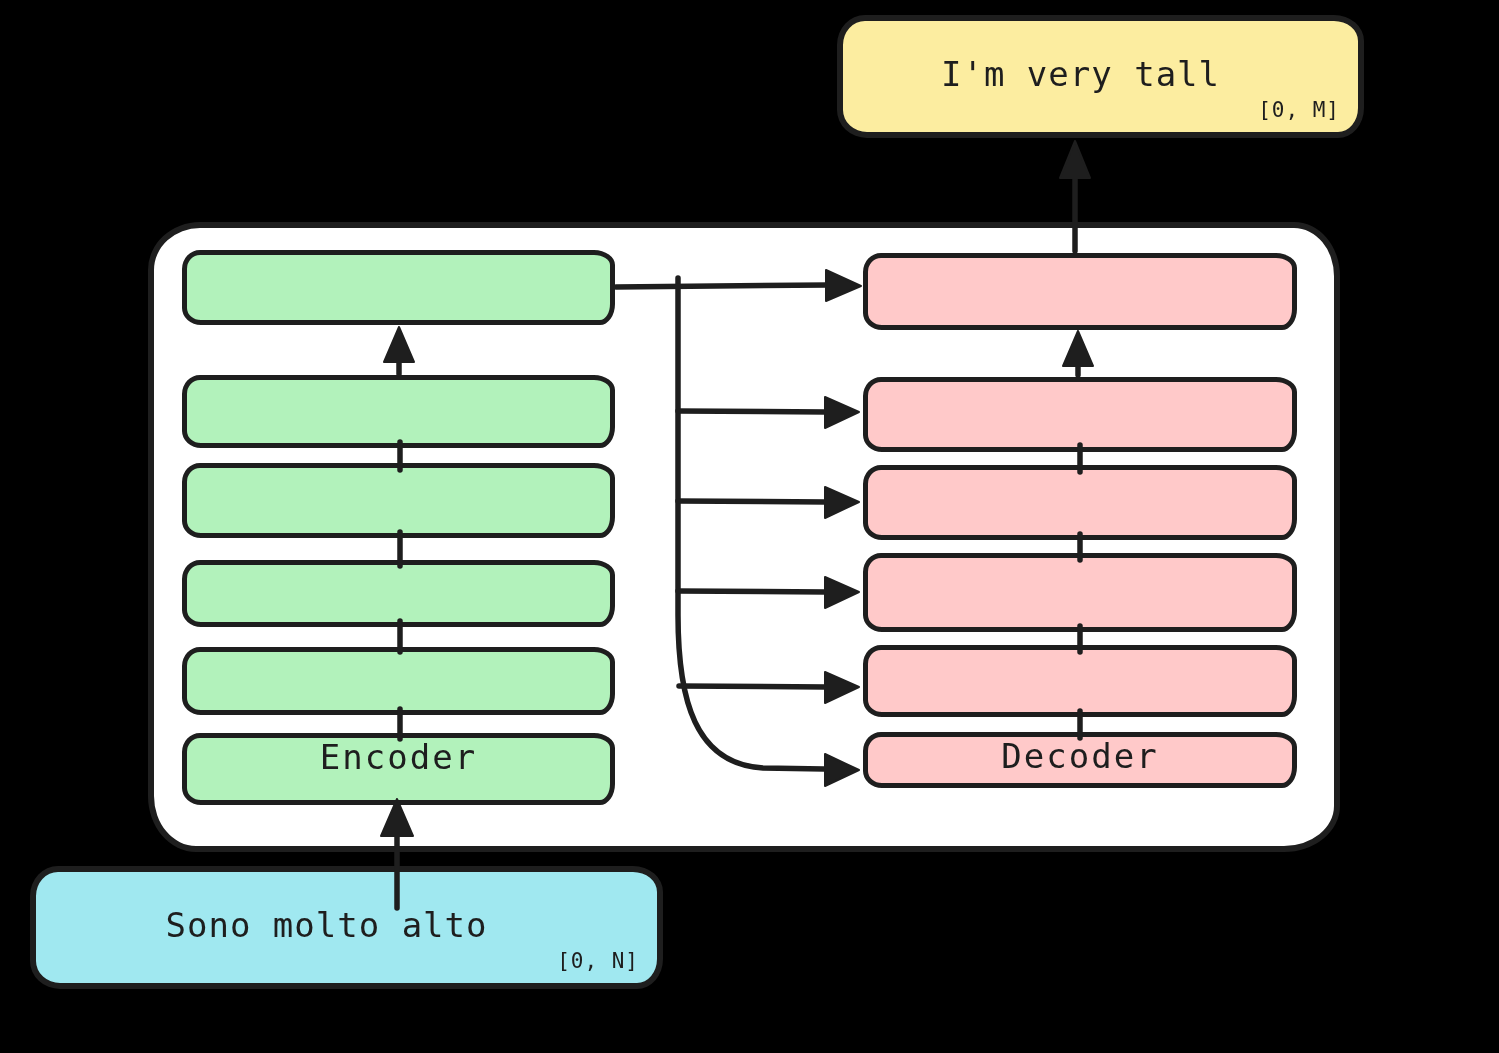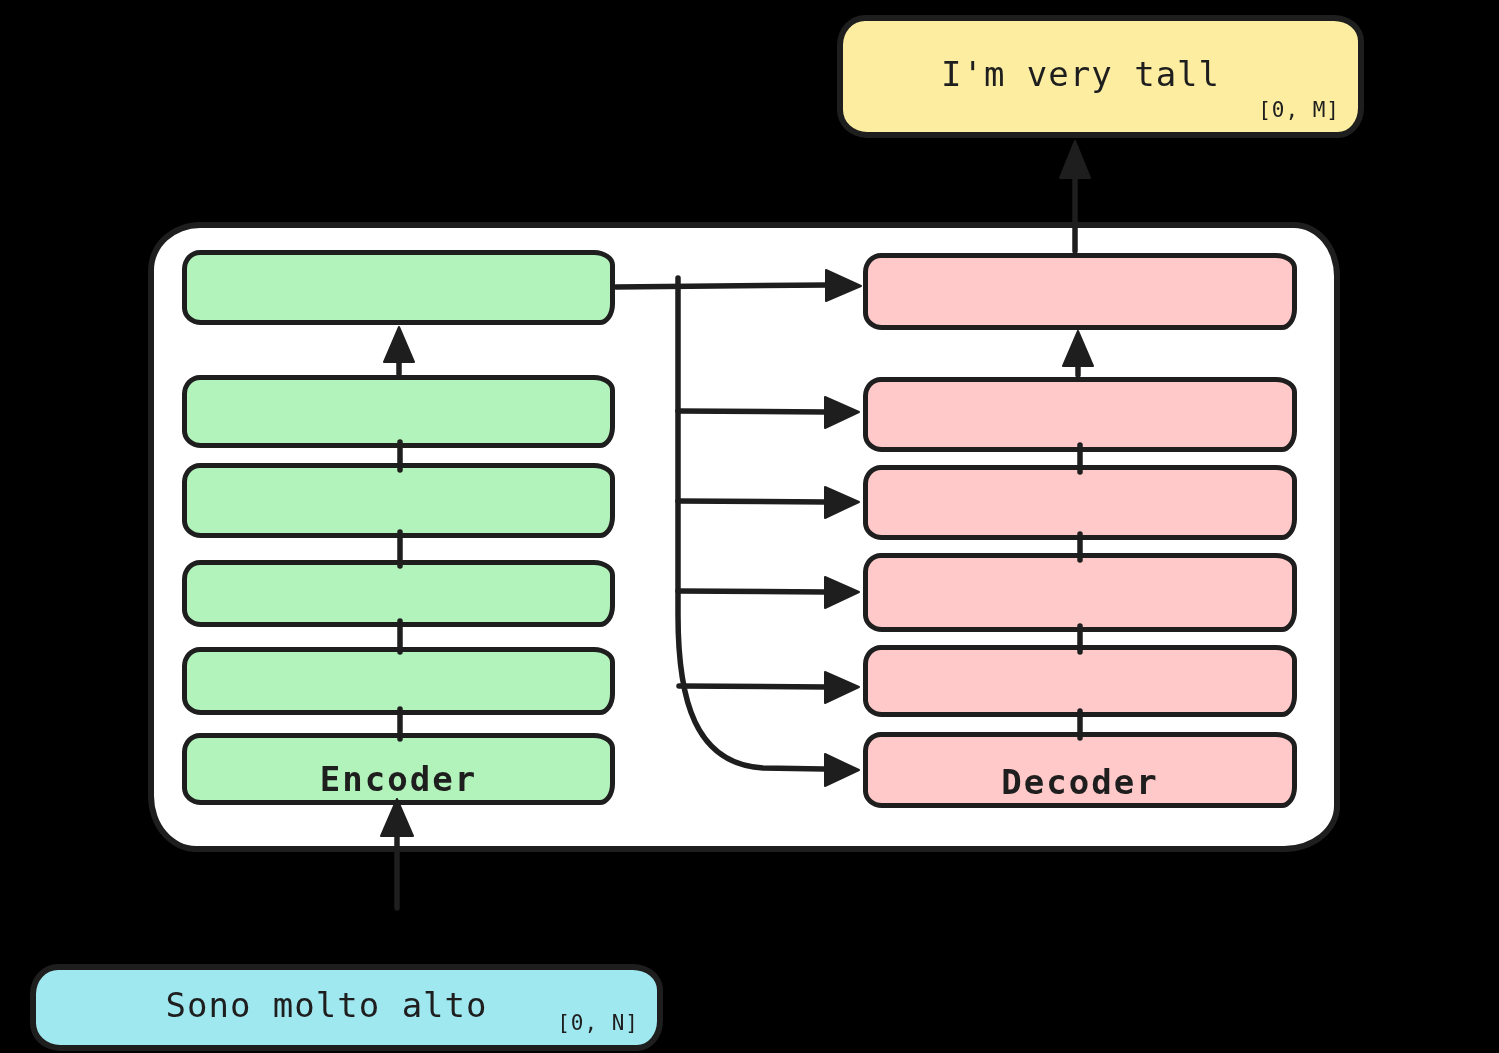--- a/index.html
+++ b/index.html
@@ -24,39 +24,38 @@
     border: 6px solid var(--ink, #1e1e1e);
     border-radius: 52px 46px 56px 48px / 48px 54px 46px 56px;
     box-sizing: border-box;
   }
   .layer {
     position: absolute;
     box-sizing: border-box;
     border: 5px solid var(--ink, #1e1e1e);
     border-radius: 18px 21px 15px 19px / 19px 15px 21px 17px;
     display: flex;
-    align-items: flex-end;
+    align-items: flex-start;
     justify-content: center;
-    font-weight: bold;
   }
   .layer.enc { left: 182px; width: 433px; background: var(--green, #b2f2bb); }
   .layer.dec { left: 863px; width: 434px; background: var(--pink, #ffc9c9); }
   .layer-label {
     font-size: 34px;
     letter-spacing: 2px;
     transform: translateY(-1px);
   }
   .bubble {
     position: absolute;
     box-sizing: border-box;
     border: 6px solid var(--ink, #1e1e1e);
     border-radius: 28px 30px 26px 30px / 30px 26px 30px 28px;
   }
   .bubble.output { left: 837px; top: 15px; width: 527px; height: 123px; background: var(--yellow, #ffec99); }
-  .bubble.input  { left: 30px; top: 964px; width: 633px; height: 87px; background: var(--cyan, #a0e8f0); }
+  .bubble.input  { left: 30px; top: 866px; width: 633px; height: 123px; background: var(--cyan, #a0e8f0); }
   .bubble .main {
     position: absolute;
     left: 0; right: 40px; top: 50%;
     transform: translateY(-58%);
     text-align: center;
     font-size: 34px;
     letter-spacing: 1px;
     white-space: nowrap;
   }
   .bubble .range {
@@ -98,21 +97,21 @@
   <div class="layer enc" style="top:647px;height:68px;"></div>
   <div class="layer enc" style="top:733px;height:72px;">
     <span class="layer-label">Encoder</span>
   </div>
 
   <div class="layer dec" style="top:253px;height:77px;"></div>
   <div class="layer dec" style="top:377px;height:75px;"></div>
   <div class="layer dec" style="top:465px;height:75px;"></div>
   <div class="layer dec" style="top:553px;height:79px;"></div>
   <div class="layer dec" style="top:645px;height:72px;"></div>
-  <div class="layer dec" style="top:732px;height:76px;">
+  <div class="layer dec" style="top:732px;height:56px;">
     <span class="layer-label">Decoder</span>
   </div>
 
   <div class="bubble output">
     <div class="main">I'm very tall</div>
     <div class="range">[0, M]</div>
   </div>
 
   <div class="bubble input">
     <div class="main">Sono molto alto</div>

